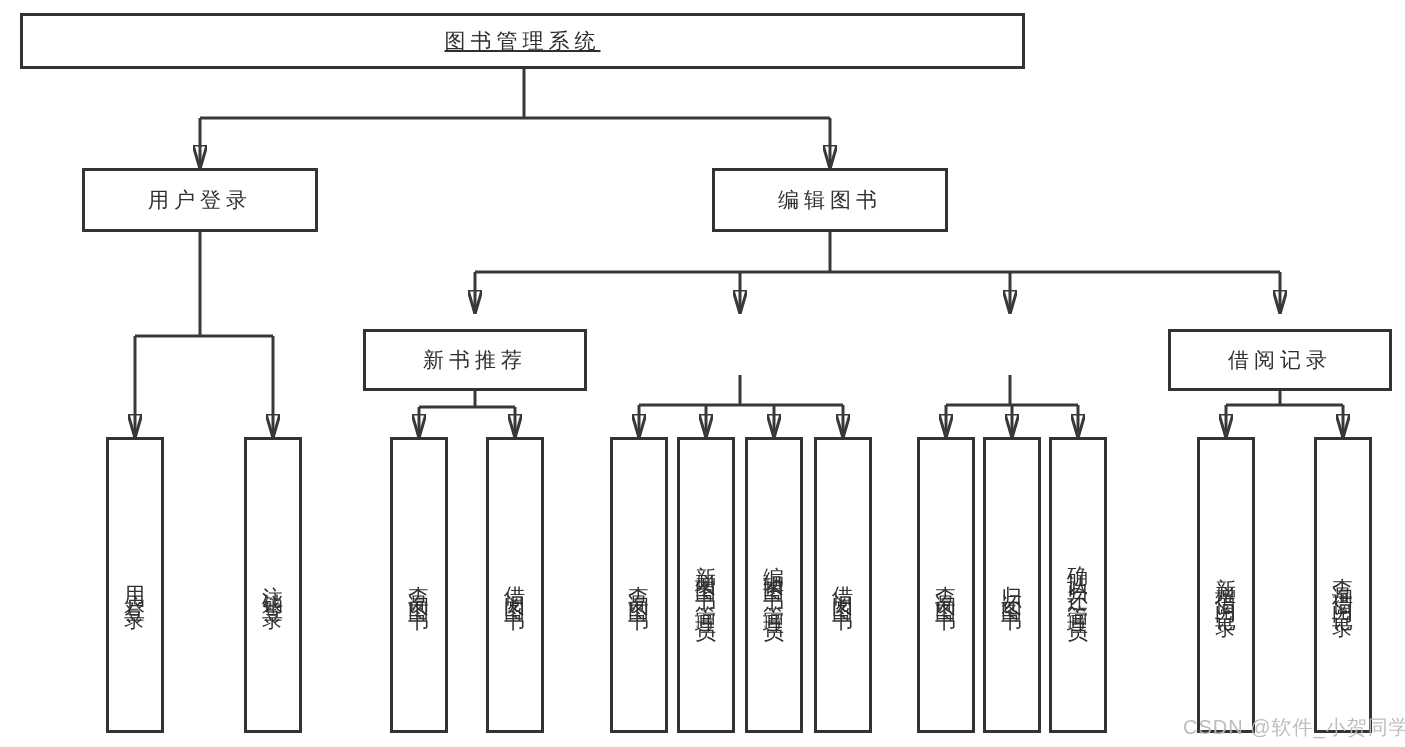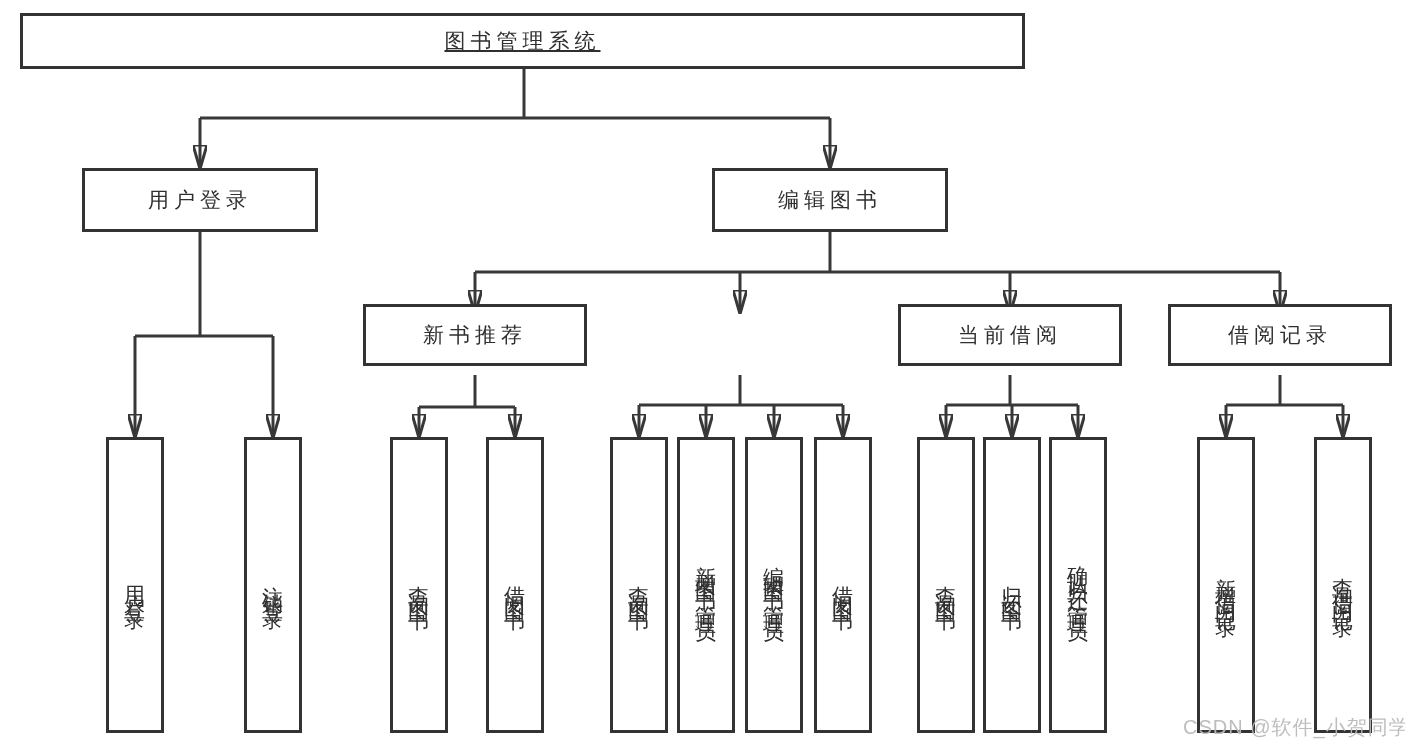--- a/index.html
+++ b/index.html
@@ -37,21 +37,21 @@
     justify-content: center;
     color: #2f2f2f;
   }
   .h-label {
     font-size: 21px;
     letter-spacing: 5px;
     white-space: nowrap;
   }
   .root-box   { left: 20px;  top: 13px;  width: 1005px; height: 56px; text-decoration: underline; }
   .level2-box { top: 168px; width: 236px; height: 64px; }
-  .level3-box { top: 304px; width: 224px; height: 62px; }
+  .level3-box { top: 329px; width: 224px; height: 62px; }
   .leaf-box   { top: 437px; width: 58px;  height: 296px; }
   .leaf-box .v-label {
     writing-mode: vertical-rl;
     text-orientation: mixed;
     font-size: 21px;
     letter-spacing: 8px;
     line-height: 1;
   }
   #watermark {
     position: absolute;
@@ -138,23 +138,20 @@
   <div class="node level2-box" style="left:82px">
     <span class="h-label">用户登录</span>
   </div>
   <div class="node level2-box" style="left:712px">
     <span class="h-label">编辑图书</span>
   </div>
 
   <div class="node level3-box" style="left:363px">
     <span class="h-label">新书推荐</span>
   </div>
-  <div class="node level3-box" style="left:898px">
-    <span class="h-label">当前借阅</span>
-  </div>
   <div class="node level3-box" style="left:1168px">
     <span class="h-label">借阅记录</span>
   </div>
 
   <div class="node leaf-box" style="left:106px">
     <span class="v-label">用户登录</span>
   </div>
   <div class="node leaf-box" style="left:244px">
     <span class="v-label">注销登录</span>
   </div>

